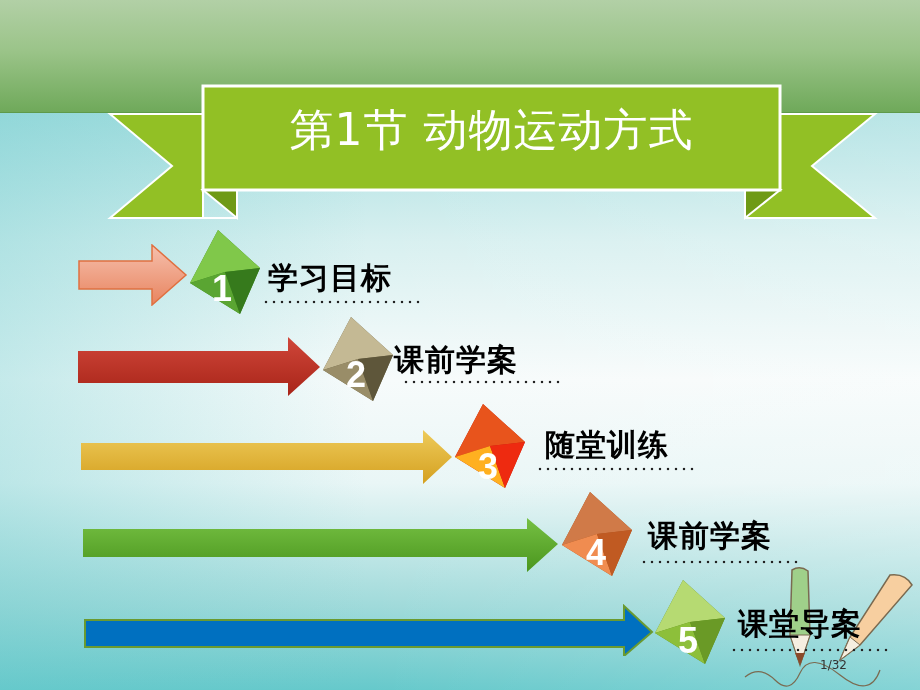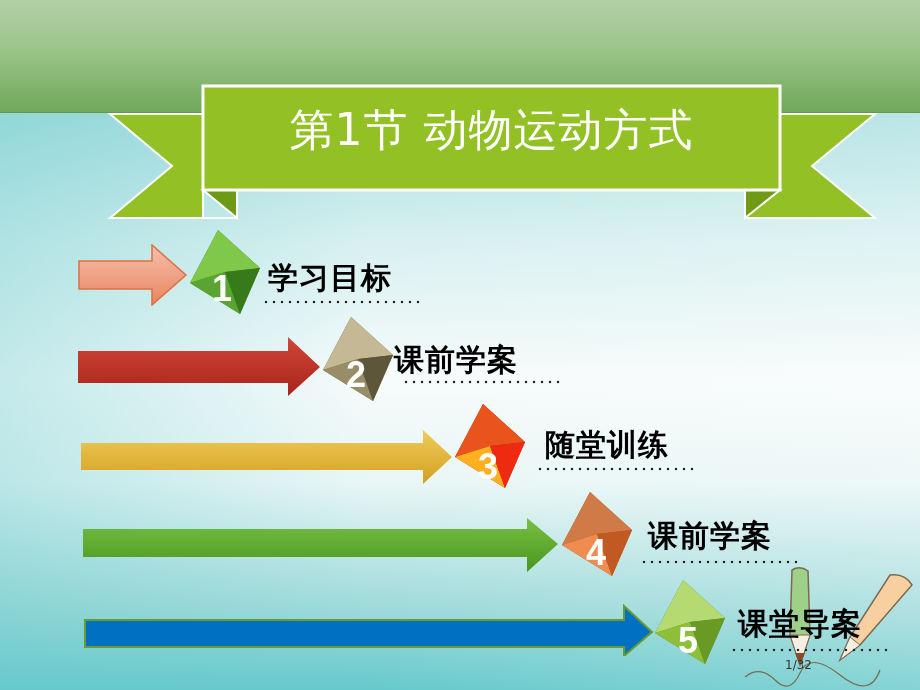--- a/index.html
+++ b/index.html
@@ -13,21 +13,21 @@
   .ribbon{position:absolute;left:0;top:0;width:920px;height:230px;}
   .title{position:absolute;left:203px;top:86px;width:577px;height:88px;
     display:flex;align-items:center;justify-content:center;color:#fff;font-size:44px;letter-spacing:1px;
     font-family:"DejaVu Sans",sans-serif;}
   .arrow{position:absolute;}
   .cube{position:absolute;width:86px;height:90px;}
   .num{position:absolute;color:#fff;font-weight:bold;font-size:36px;font-family:"Liberation Sans",sans-serif;text-align:center;width:40px;}
   .label{position:absolute;font-size:30px;font-weight:bold;color:#000000;letter-spacing:1px;}
   .dots{position:absolute;height:4px;
     background-image:radial-gradient(circle,#222 1.4px,transparent 1.6px);background-size:8px 4px;background-repeat:repeat-x;}
-  .pagenum{position:absolute;left:785px;top:658px;font-size:12px;color:#333;}
+  .pagenum{position:absolute;left:820px;top:658px;font-size:12px;color:#333;}
 </style>
 </head>
 <body>
 
 <div class="bgside"></div>
 <div class="topband"></div>
 
 <svg class="ribbon" viewBox="0 0 920 230">
   <polygon points="110,114 203,114 203,218 237,218 110,218 172,166" fill="#92c025" stroke="#fff" stroke-width="2"></polygon>
   <polygon points="810,114 875,114 812,166 875,218 745,218 745,190 780,190 780,114" fill="#92c025" stroke="#fff" stroke-width="2"></polygon>

